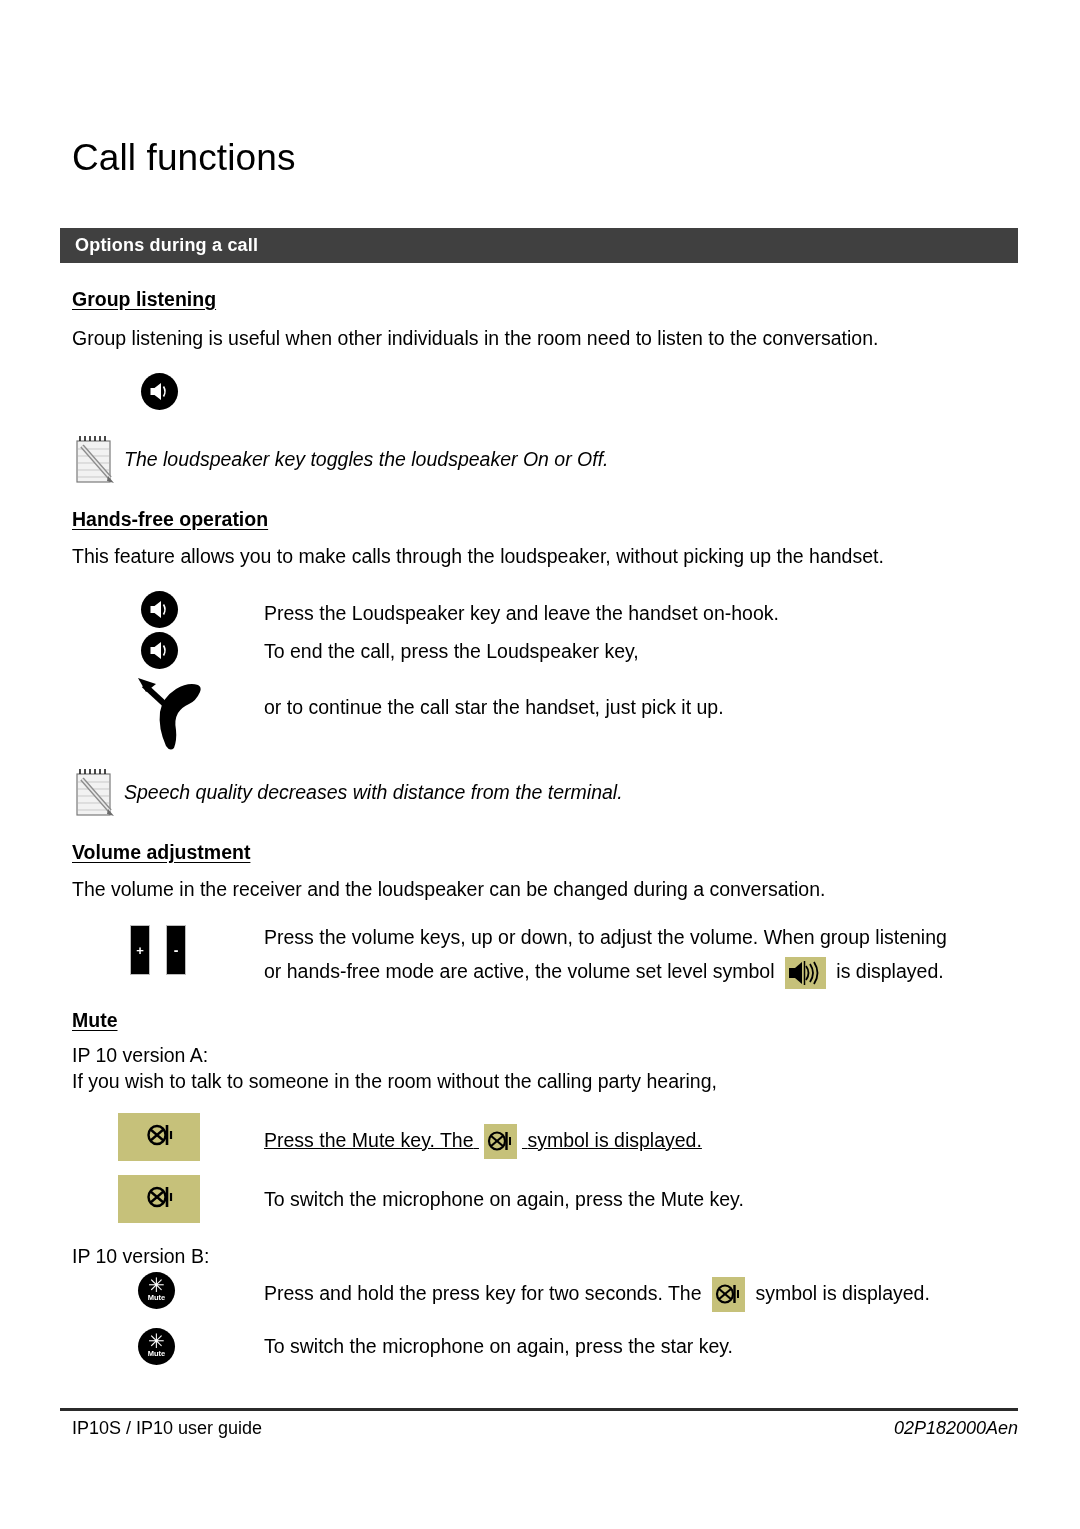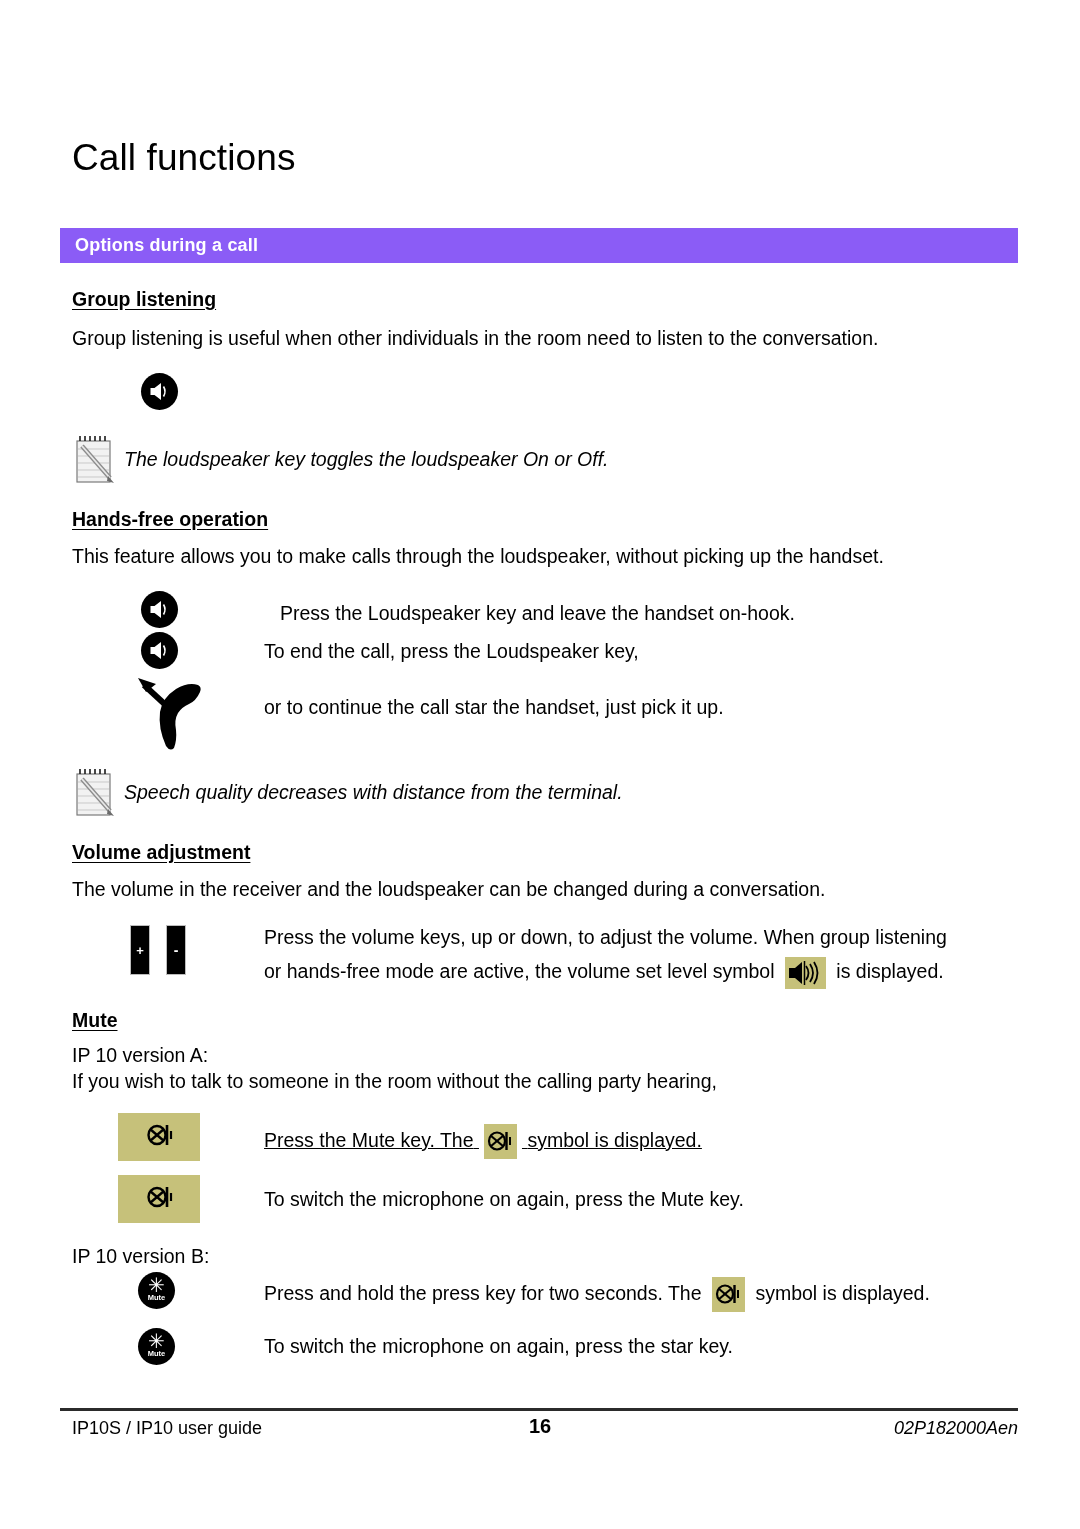--- a/index.html
+++ b/index.html
@@ -34,21 +34,21 @@
     color: #000;
   }
 
   
   .red-banner {
     position: absolute;
     left: 60px;
     top: 228px;
     width: 958px;
     height: 35px;
-    background: #8b5cf6;
+    background: #404040;
   }
   .red-banner-label {
     position: absolute;
     left: 15px;
     top: 7px;
     font-size: 18px;
     font-weight: bold;
     color: #ffffff;
     letter-spacing: 0.2px;
   }
@@ -266,21 +266,21 @@
   <div class="sub-head" style="left:72px; top:508px;">Hands-free operation</div>
 
   <div class="body-text" style="left:72px; top:543px;">This feature allows you to make calls through the loudspeaker, without picking up the handset.</div>
 
   <div class="spk-key" style="left:141px; top:591px;">
     <svg class="glyph" viewBox="0 0 37 37">
       <path d="M20 10 L13.5 15 L9.5 15 L9.5 22 L13.5 22 L20 27 Z" fill="#ffffff"></path>
       <path d="M22.5 13.5 Q25.5 18.5 22.5 23.5" stroke="#ffffff" stroke-width="1.6" fill="none"></path>
     </svg>
   </div>
-  <div class="body-text" style="left:280px; top:600px;">Press the Loudspeaker key and leave the handset on-hook.</div>
+  <div class="body-text" style="left:264px; top:600px;">Press the Loudspeaker key and leave the handset on-hook.</div>
 
   <div class="spk-key" style="left:141px; top:632px;">
     <svg class="glyph" viewBox="0 0 37 37">
       <path d="M20 10 L13.5 15 L9.5 15 L9.5 22 L13.5 22 L20 27 Z" fill="#ffffff"></path>
       <path d="M22.5 13.5 Q25.5 18.5 22.5 23.5" stroke="#ffffff" stroke-width="1.6" fill="none"></path>
     </svg>
   </div>
   <div class="body-text" style="left:264px; top:638px;">To end the call, press the Loudspeaker key,</div>
 
   <div class="handset-icon" style="left:136px; top:668px;">
@@ -411,16 +411,15 @@
   </div>
 
   <div class="star-key" style="left:138px; top:1328px;">
     <div class="asterisk">✳</div>
     <div class="mute-label">Mute</div>
   </div>
   <div class="body-text" style="left:264px; top:1333px;">To switch the microphone on again, press the star key.</div>
 
   <div class="footer-rule"></div>
   <div class="footer-left">IP10S / IP10 user guide</div>
-  <div class="footer-center">16</div>
   <div class="footer-right">02P182000Aen</div>
 
 </div>
 
 </body></html>

